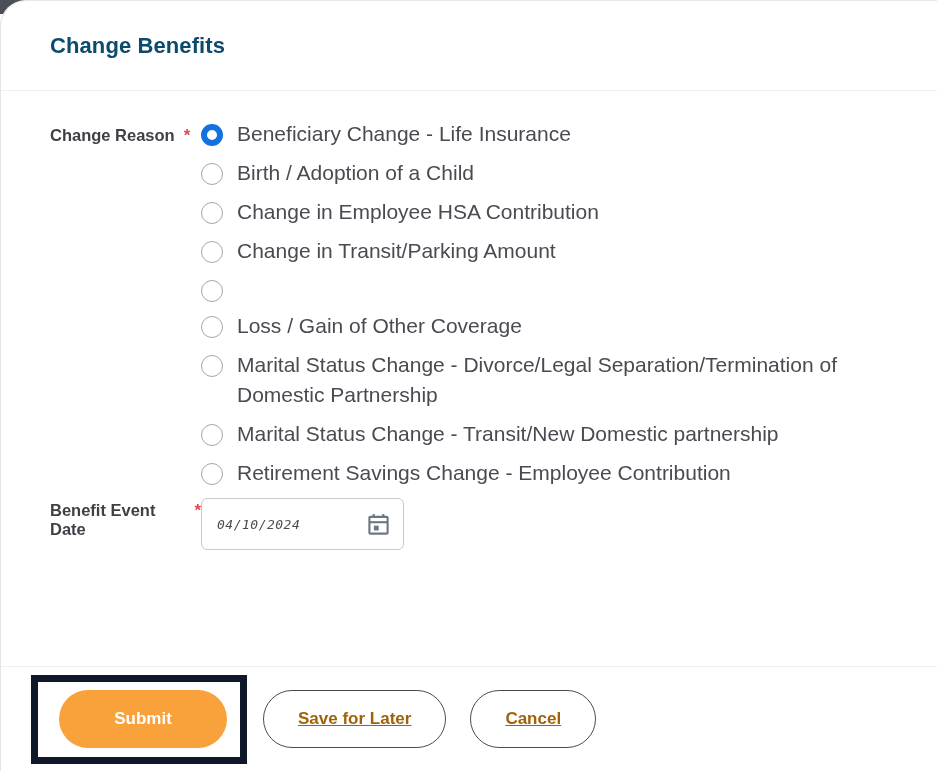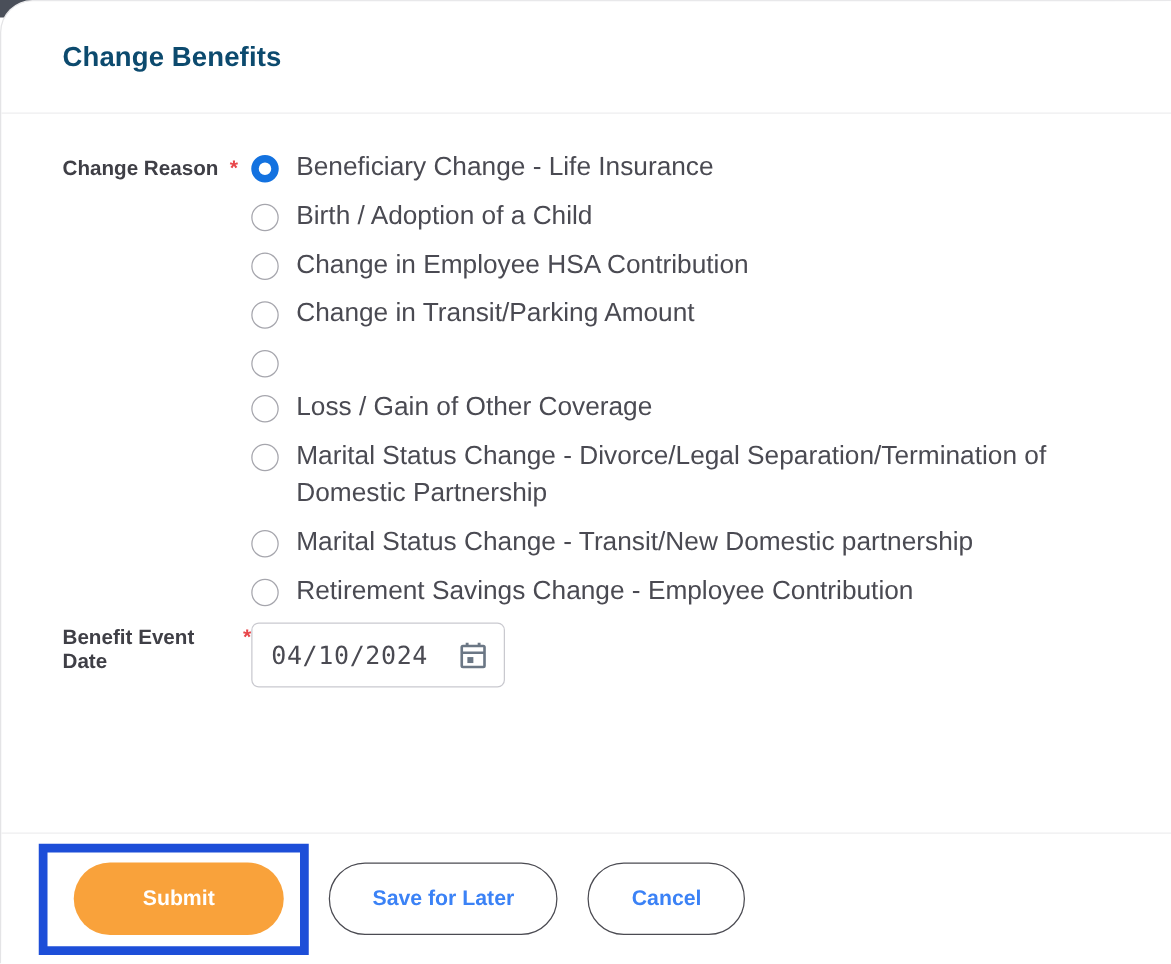--- a/index.html
+++ b/index.html
@@ -142,39 +142,40 @@
     border: 1px solid #c9c9cf;
     border-radius: 6px;
     display: flex;
     align-items: center;
     justify-content: space-between;
     padding: 0 13px 0 15px;
     background: #ffffff;
   }
   .date-value {
     font-family: "DejaVu Sans Mono", "Liberation Mono", monospace;
-    font-size: 20px;
+    font-size: 13px;
     color: #4a4a52;
     letter-spacing: .5px;
+    font-style: italic;
   }
   .cal-icon { width: 23px; height: 23px; display: block; }
 
   
   .modal-footer {
     height: 105px;
     box-sizing: border-box;
     border-top: 1px solid #eeeef0;
     display: flex;
     align-items: center;
     padding-left: 30px;
     gap: 0;
   }
 
   .highlight-box {
-    border: 7px solid #1d4ed8;
+    border: 7px solid #0f172a;
     padding: 8px 13px 9px 21px;
     box-sizing: border-box;
     display: inline-flex;
     align-items: center;
     margin-right: 16px;
   }
 
   .btn {
     height: 58px;
     border-radius: 29px;
@@ -189,23 +190,24 @@
     user-select: none;
   }
   .btn-primary {
     background: #f9a23b;
     color: #ffffff;
     border: none;
     width: 168px;
   }
   .btn-secondary {
     border: 1.4px solid #4b4b52;
-    color: #3b82f6;
+    color: #a16207;
     padding: 0 34px;
     margin-right: 24px;
+    text-decoration: underline;
   }
 </style>
 </head>
 <body>
 
 <div class="backdrop-sliver"></div>
 
 <div class="modal">
 
   <div class="modal-header">

